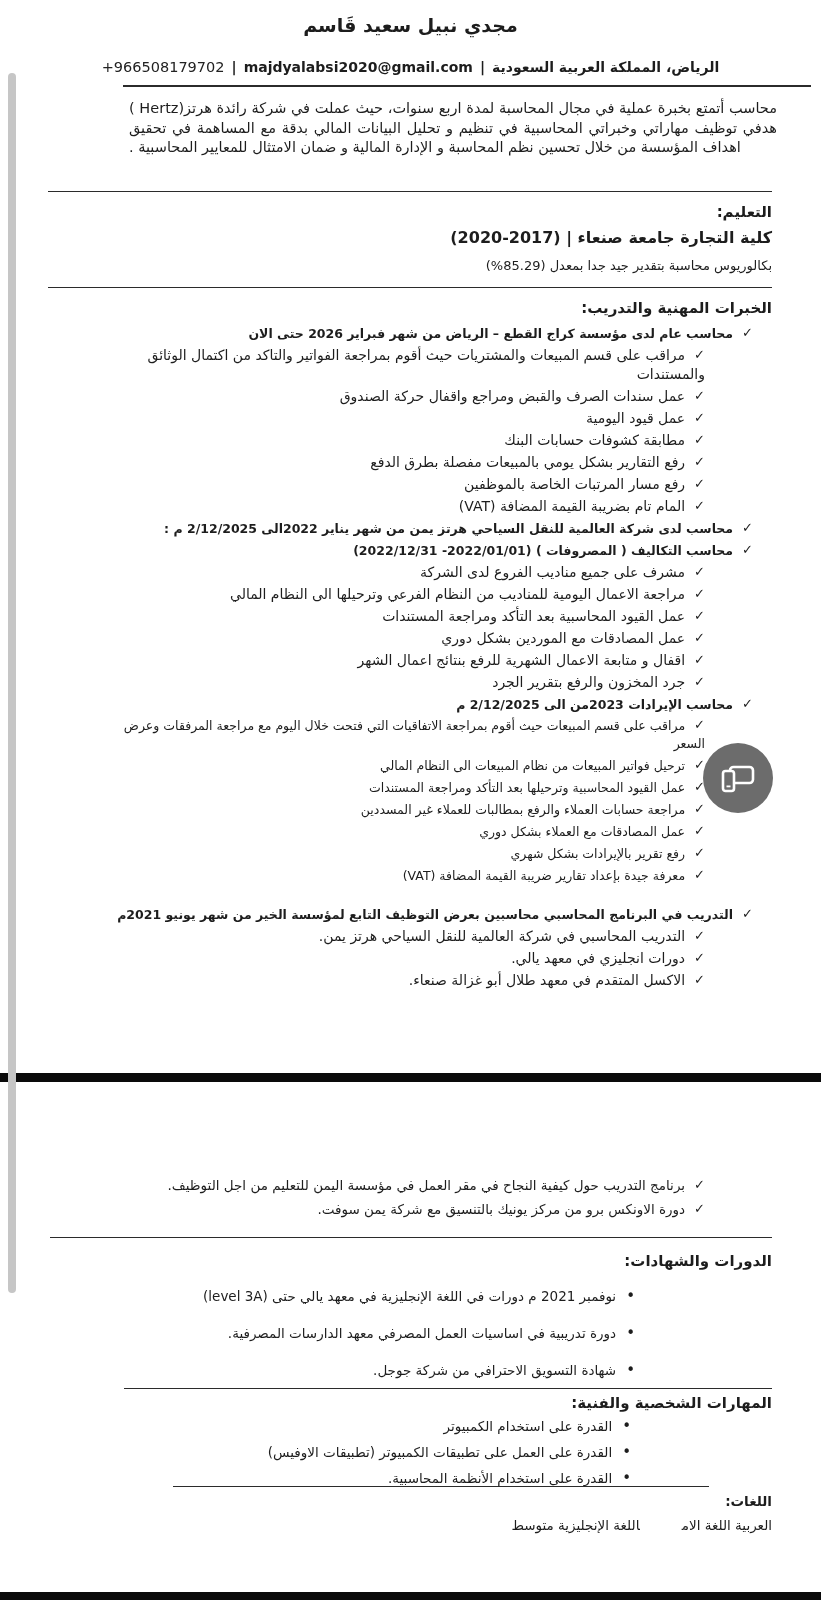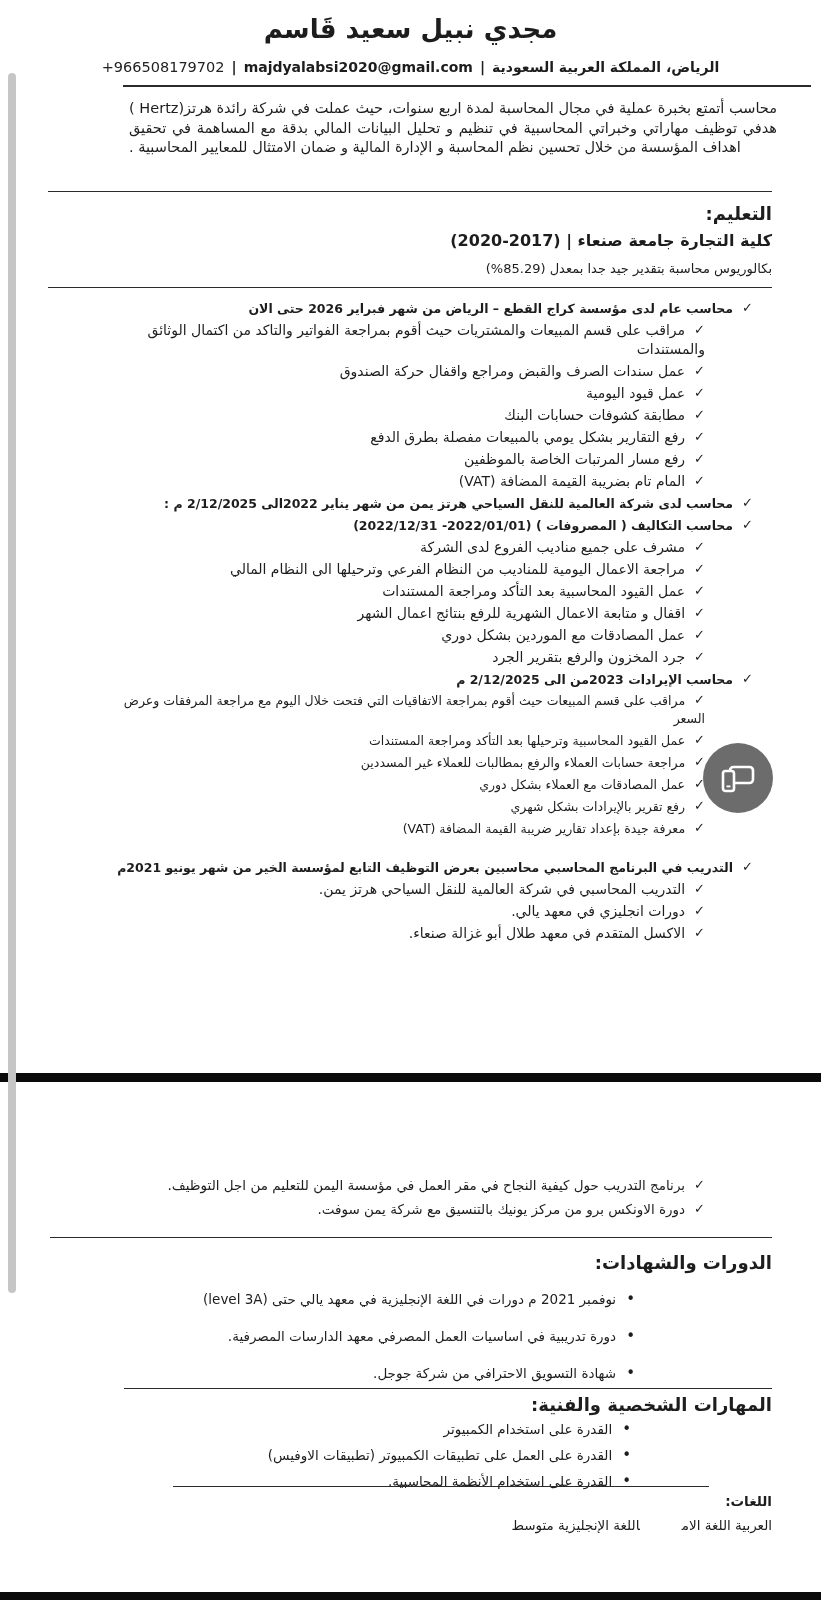--- a/index.html
+++ b/index.html
@@ -19,30 +19,30 @@
   
   .hr{position:absolute;border-top:1.6px solid #2b2b2b;height:0;}
   .hr1{top:85px;right:10px;width:688px;border-top-width:2px;}
   .hr2{top:191px;right:49px;width:724px;}
   .hr3{top:287px;right:49px;width:724px;}
   .hr4{top:1237px;right:49px;width:722px;}
   .hr5{top:1388px;right:49px;width:648px;}
   .hr6{top:1486px;right:112px;width:536px;}
 
   .name{position:absolute;top:14px;left:0;right:0;text-align:center;
-        font-size:26px;font-weight:bold;letter-spacing:0;}
+        font-size:19px;font-weight:bold;letter-spacing:0;}
   .contact{position:absolute;top:59px;left:0;right:0;text-align:center;font-size:14px;}
   .contact .bold{font-weight:bold;}
   .contact .sep{margin:0 7px;font-weight:bold;}
   .contact .phone{font-size:14.5px;color:#222;}
 
   .summary{position:absolute;top:99px;right:44px;width:648px;
            font-size:14.5px;line-height:19.5px;text-align:justify;text-align-last:left;}
 
-  .sec-title{font-size:18px;font-weight:bold;}
+  .sec-title{font-size:15px;font-weight:bold;}
 
   .edu{position:absolute;top:203px;right:49px;left:49px;}
   .edu .school{margin-top:7px;font-size:16px;font-weight:bold;}
   .edu .degree{margin-top:11px;font-size:13px;}
 
   .exp{position:absolute;top:299px;right:0;left:0;}
   .exp .sec-title{padding-right:49px;margin-bottom:7px;}
   .row{display:block;line-height:19px;margin-bottom:3px;}
   .row .chk{display:inline-block;margin-left:9px;font-size:13px;transform:translateY(-1px);}
   .row.head{padding-right:68px;font-size:12.5px;font-weight:bold;}
@@ -91,42 +91,44 @@
 
   <div class="edu">
     <div class="sec-title">التعليم:</div>
     <div class="school">كلية التجارة جامعة صنعاء | (2017-2020)</div>
     <div class="degree">بكالوريوس محاسبة بتقدير جيد جدا بمعدل (85.29%)</div>
   </div>
 
   <div class="hr hr3"></div>
 
   <div class="exp">
+    <div class="sec-title">الخبرات المهنية والتدريب:</div>
 
     <div class="row head"><span class="chk">✓</span><span>محاسب عام لدى مؤسسة كراج القطع – الرياض من شهر فبراير  2026 حتى الان</span></div>
     <div class="row sub"><span class="chk">✓</span><span>مراقب على قسم المبيعات والمشتريات حيث أقوم بمراجعة الفواتير والتاكد من اكتمال الوثائق والمستندات</span></div>
     <div class="row sub"><span class="chk">✓</span><span>عمل سندات الصرف والقبض ومراجع واقفال حركة الصندوق</span></div>
     <div class="row sub"><span class="chk">✓</span><span>عمل قيود اليومية</span></div>
     <div class="row sub"><span class="chk">✓</span><span>مطابقة كشوفات حسابات البنك</span></div>
     <div class="row sub"><span class="chk">✓</span><span>رفع التقارير بشكل يومي بالمبيعات مفصلة بطرق الدفع</span></div>
     <div class="row sub"><span class="chk">✓</span><span>رفع مسار المرتبات الخاصة بالموظفين</span></div>
     <div class="row sub"><span class="chk">✓</span><span>المام تام بضريبة القيمة المضافة (VAT)</span></div>
 
     <div class="row head"><span class="chk">✓</span><span>محاسب لدى شركة العالمية للنقل السياحي هرتز يمن من شهر يناير  2022الى 2/12/2025 م :</span></div>
 
     <div class="row head"><span class="chk">✓</span><span>محاسب التكاليف ( المصروفات )  (2022/01/01- 2022/12/31)</span></div>
     <div class="row sub"><span class="chk">✓</span><span>مشرف على جميع مناديب الفروع  لدى الشركة</span></div>
     <div class="row sub"><span class="chk">✓</span><span>مراجعة الاعمال اليومية للمناديب من النظام الفرعي وترحيلها الى النظام المالي</span></div>
     <div class="row sub"><span class="chk">✓</span><span>عمل القيود المحاسبية بعد التأكد ومراجعة المستندات</span></div>
+    <div class="row sub"><span class="chk">✓</span><span>عمل المصادقات مع الموردين بشكل دوري</span></div>
     <div class="row sub"><span class="chk">✓</span><span>اقفال و متابعة الاعمال الشهرية للرفع بنتائج اعمال الشهر</span></div>
-    <div class="row sub"><span class="chk">✓</span><span>عمل المصادقات مع الموردين بشكل دوري</span></div>
     <div class="row sub"><span class="chk">✓</span><span>جرد المخزون والرفع بتقرير الجرد</span></div>
 
     <div class="row head"><span class="chk">✓</span><span>محاسب الإيرادات 2023من  الى  2/12/2025 م</span></div>
     <div class="row sub small"><span class="chk">✓</span><span>مراقب على قسم المبيعات حيث أقوم بمراجعة الاتفاقيات التي فتحت خلال اليوم مع مراجعة المرفقات وعرض السعر</span></div>
+    <div class="row sub small"><span class="chk">✓</span><span>ترحيل فواتير المبيعات من نظام المبيعات الى النظام المالي</span></div>
     <div class="row sub small"><span class="chk">✓</span><span>عمل القيود المحاسبية  وترحيلها بعد التأكد ومراجعة المستندات</span></div>
     <div class="row sub small"><span class="chk">✓</span><span>مراجعة حسابات العملاء والرفع بمطالبات للعملاء غير المسددين</span></div>
     <div class="row sub small"><span class="chk">✓</span><span>عمل المصادقات مع العملاء بشكل دوري</span></div>
     <div class="row sub small"><span class="chk">✓</span><span>رفع تقرير بالإيرادات بشكل شهري</span></div>
     <div class="row sub small"><span class="chk">✓</span><span>معرفة جيدة بإعداد تقارير ضريبة القيمة المضافة (VAT)</span></div>
 
     <div class="gap16"></div>
 
     <div class="row head"><span class="chk">✓</span><span>التدريب في البرنامج المحاسبي محاسبين بعرض التوظيف التابع لمؤسسة الخير من شهر يونيو  2021م</span></div>
     <div class="row sub"><span class="chk">✓</span><span>التدريب المحاسبي في شركة العالمية للنقل السياحي هرتز يمن.</span></div>

